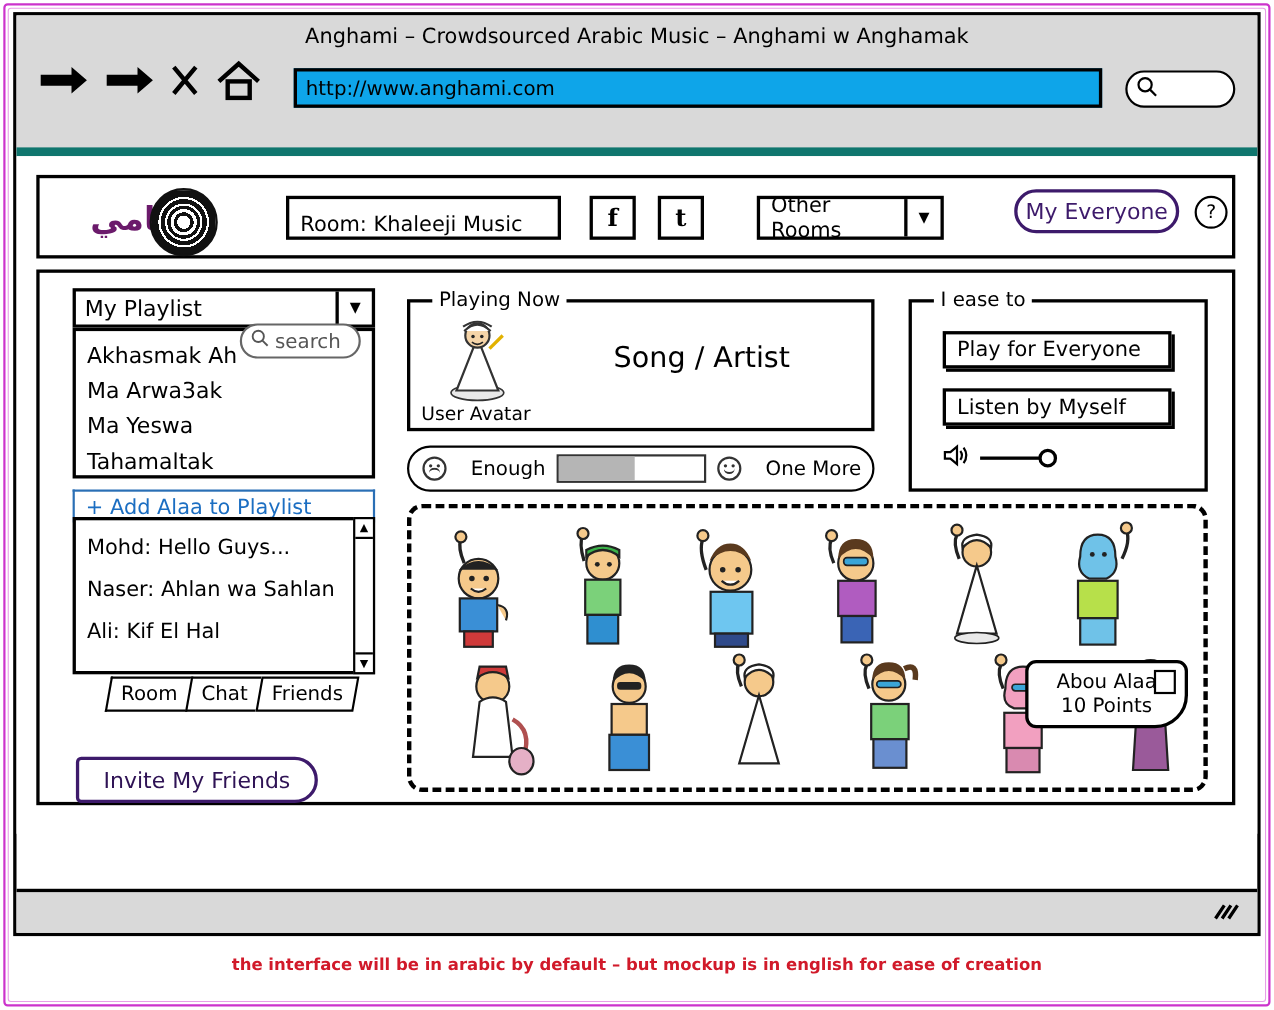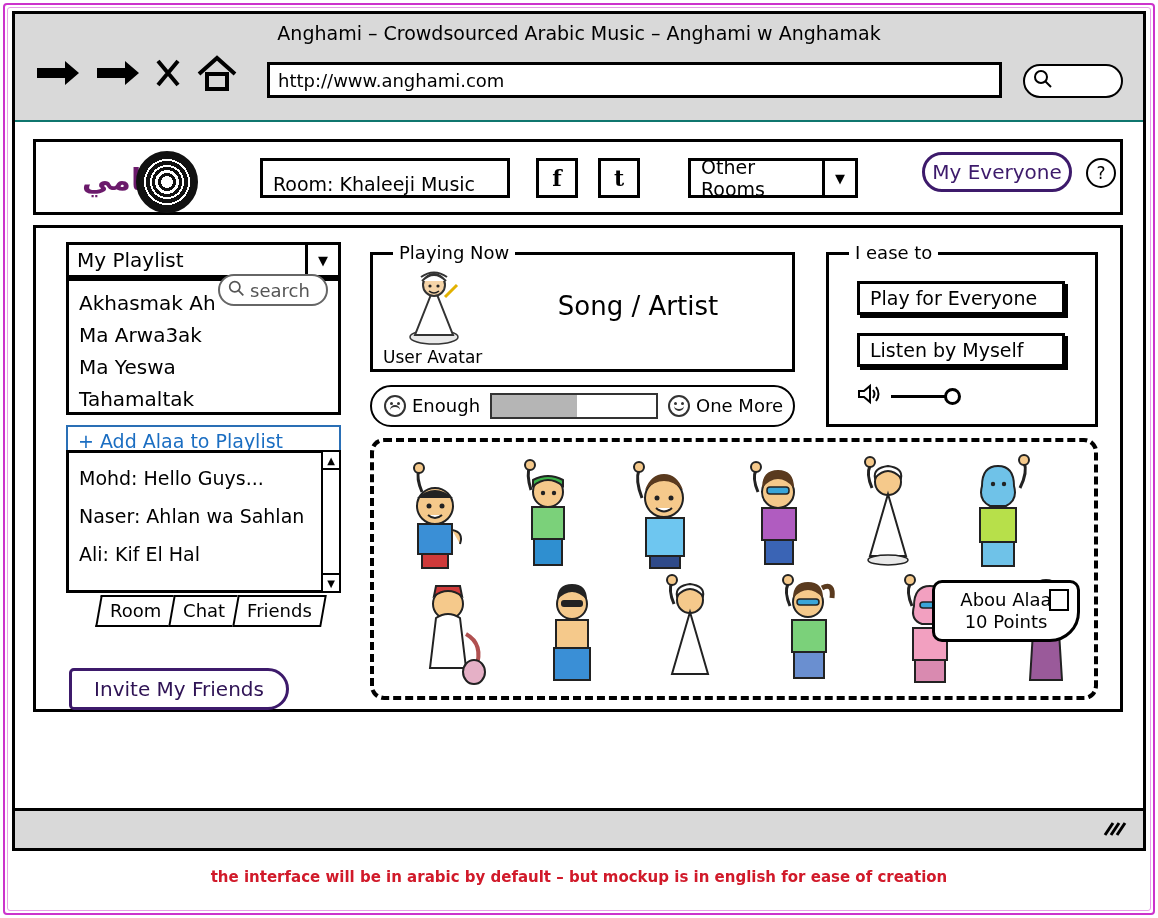--- a/index.html
+++ b/index.html
@@ -40,23 +40,23 @@
   .browser {
     position: absolute;
     left: 12px; top: 11px;
     width: 1134px; height: 840px;
     box-sizing: border-box;
     border: 3px solid #000000;
     background: #ffffff;
   }
   .browser-chrome {
     position: relative;
-    height: 108px;
+    height: 128px;
     background: #d9d9d9;
-    border-bottom: 2px solid #0f766e;
+    border-bottom: 8px solid #0f766e;
     box-sizing: border-box;
   }
   .win-title {
     position: absolute;
     top: 8px; left: 0; right: 0;
     text-align: center;
     font-size: 19px;
     color: #000;
     font-family: "DejaVu Sans", sans-serif;
   }
@@ -67,21 +67,21 @@
     align-items: center;
     gap: 14px;
   }
   .nav-icons svg { display: block; }
   .urlbar {
     position: absolute;
     left: 252px; top: 48px;
     width: 735px; height: 36px;
     box-sizing: border-box;
     border: 3px solid #000;
-    background: #ffffff;
+    background: #0ea5e9;
     display: flex;
     align-items: center;
     padding-left: 8px;
     font-size: 18px;
   }
   .searchpill {
     position: absolute;
     left: 1008px; top: 50px;
     width: 100px; height: 34px;
     box-sizing: border-box;
@@ -384,21 +384,21 @@
     left: 334px; top: 157px;
     width: 425px; height: 42px;
     box-sizing: border-box;
     border: 2px solid #000;
     border-radius: 22px;
     background: #fff;
     display: flex;
     align-items: center;
     font-size: 18px;
   }
-  .vote-bar .lbl { display: flex; gap: 6px; }
+  .vote-bar .lbl { display: flex; align-items: center; gap: 22px; }
   .vote-bar .left { padding-left: 12px; }
   .vote-bar .right { padding-right: 10px; }
   .vote-track {
     flex: 1;
     margin: 0 10px;
     height: 22px;
     border: 2px solid #333;
     background: #fff;
     position: relative;
   }

